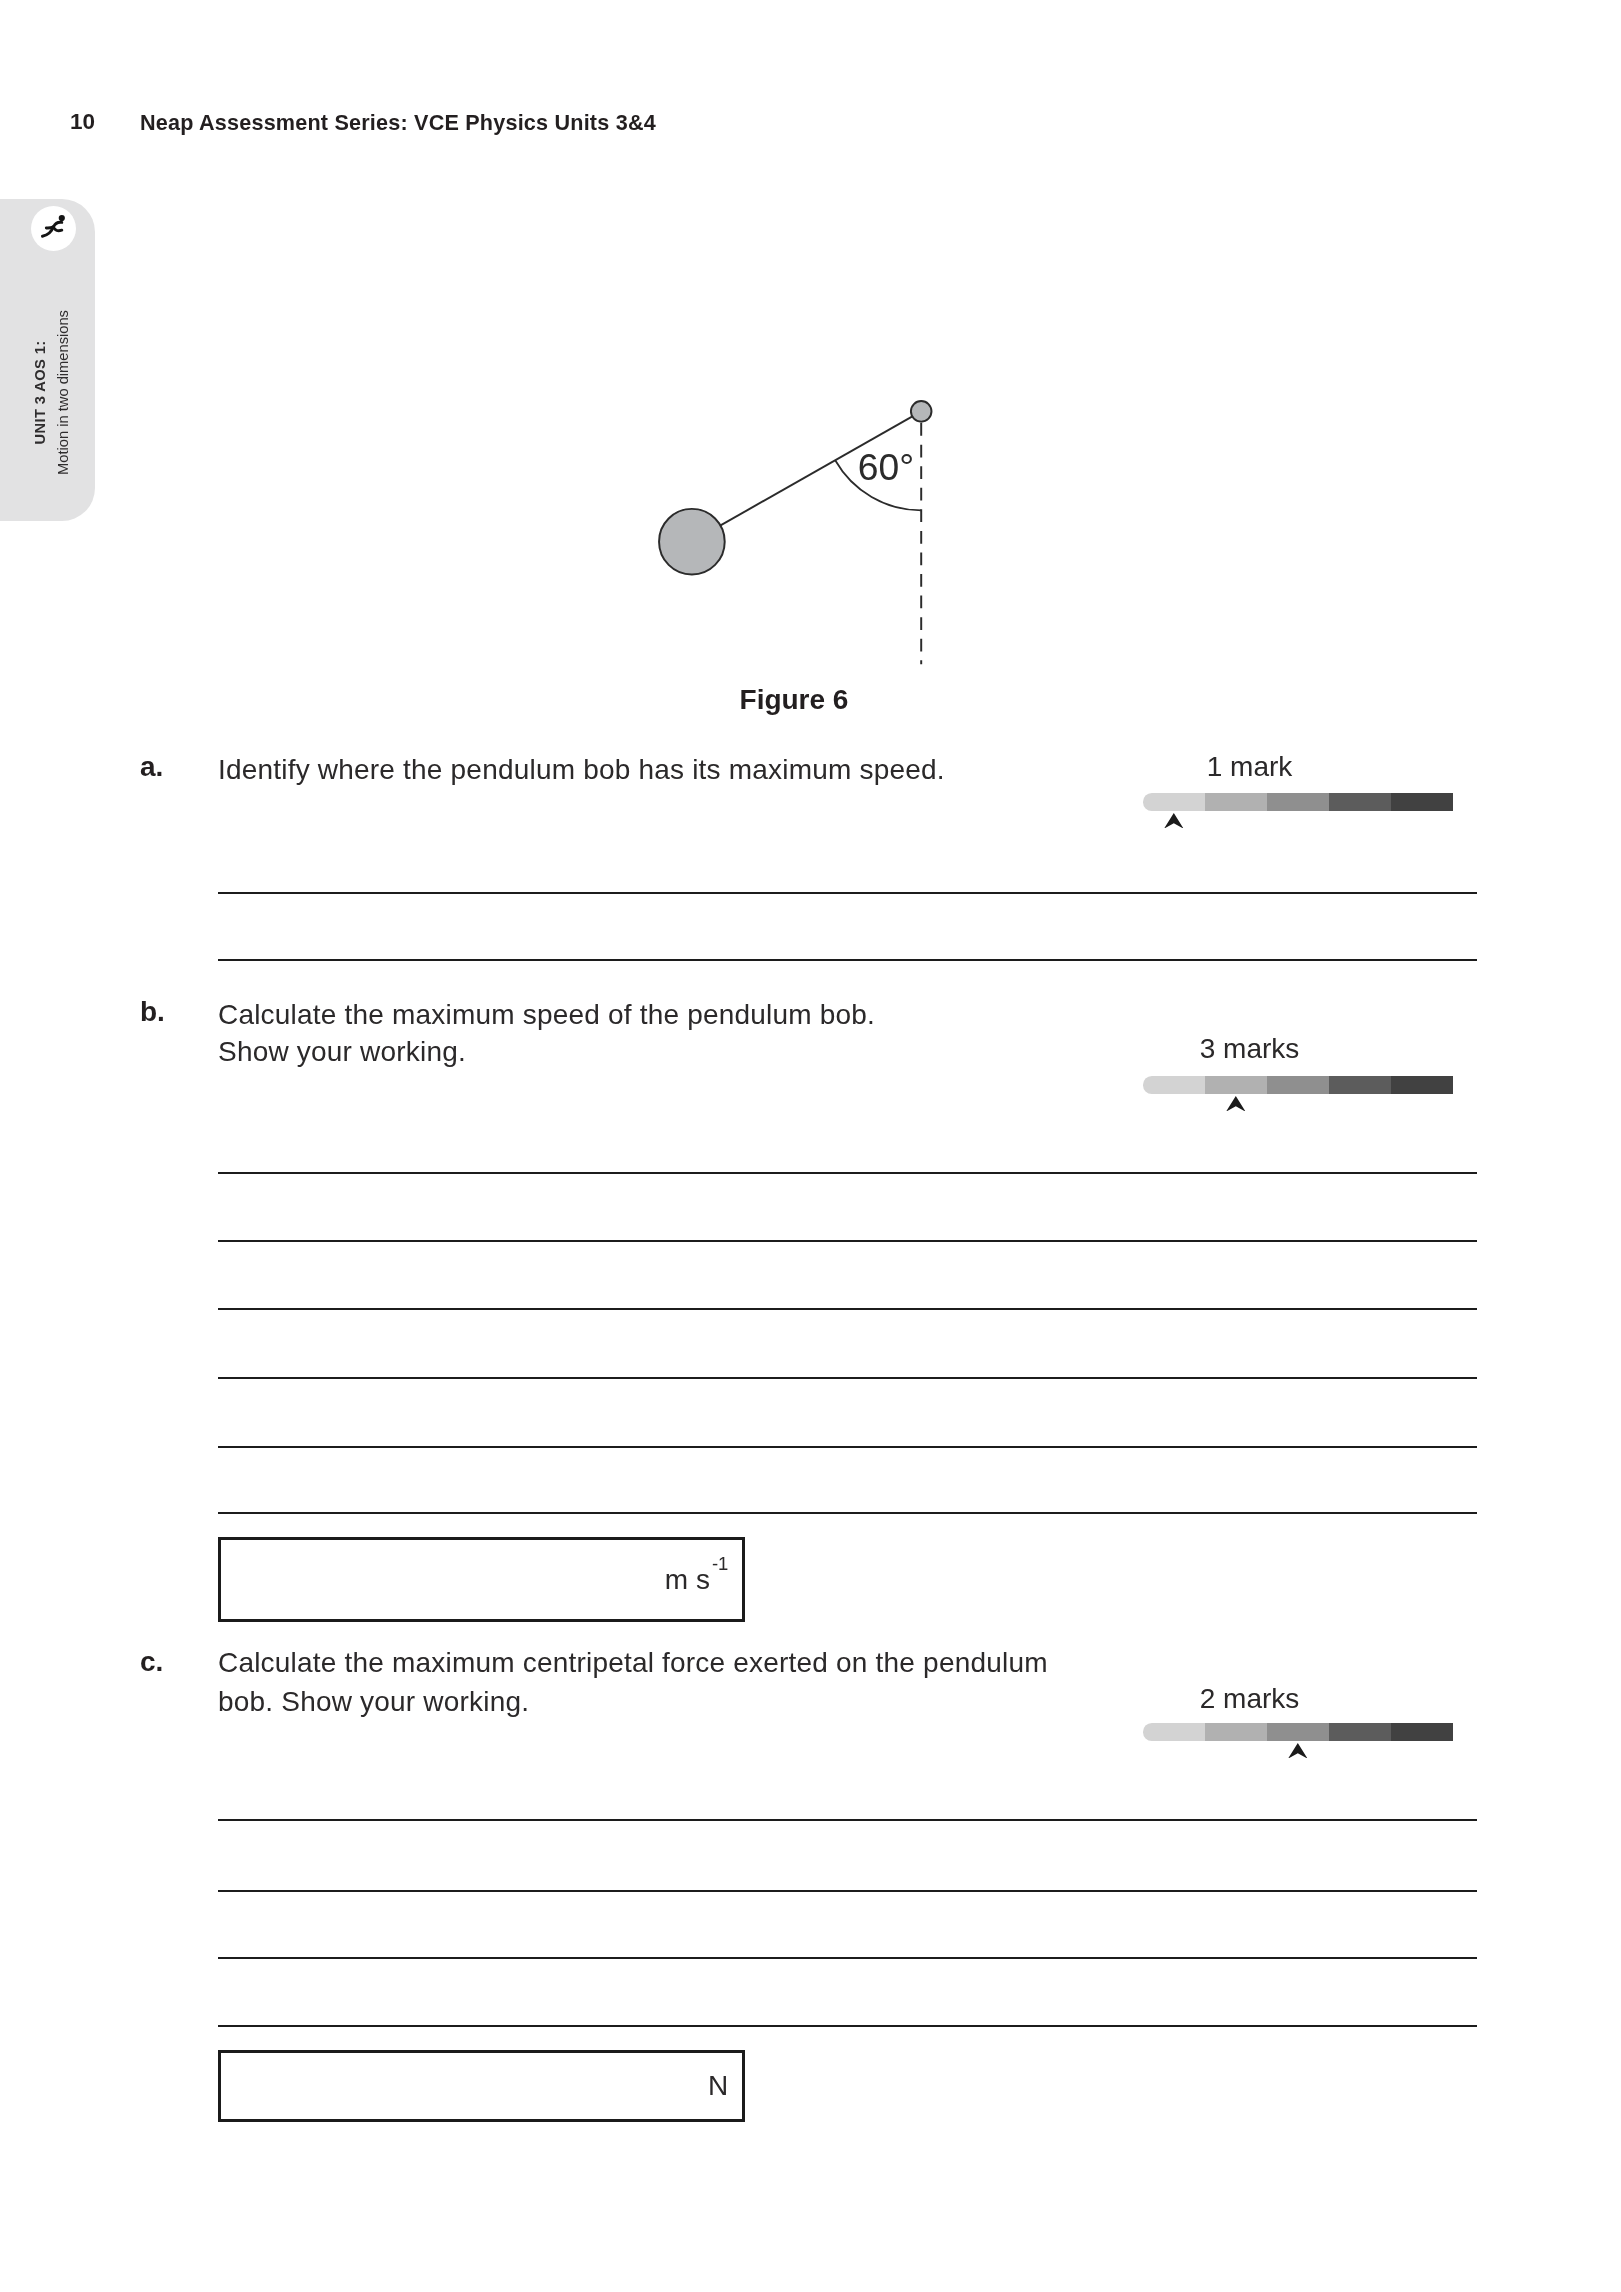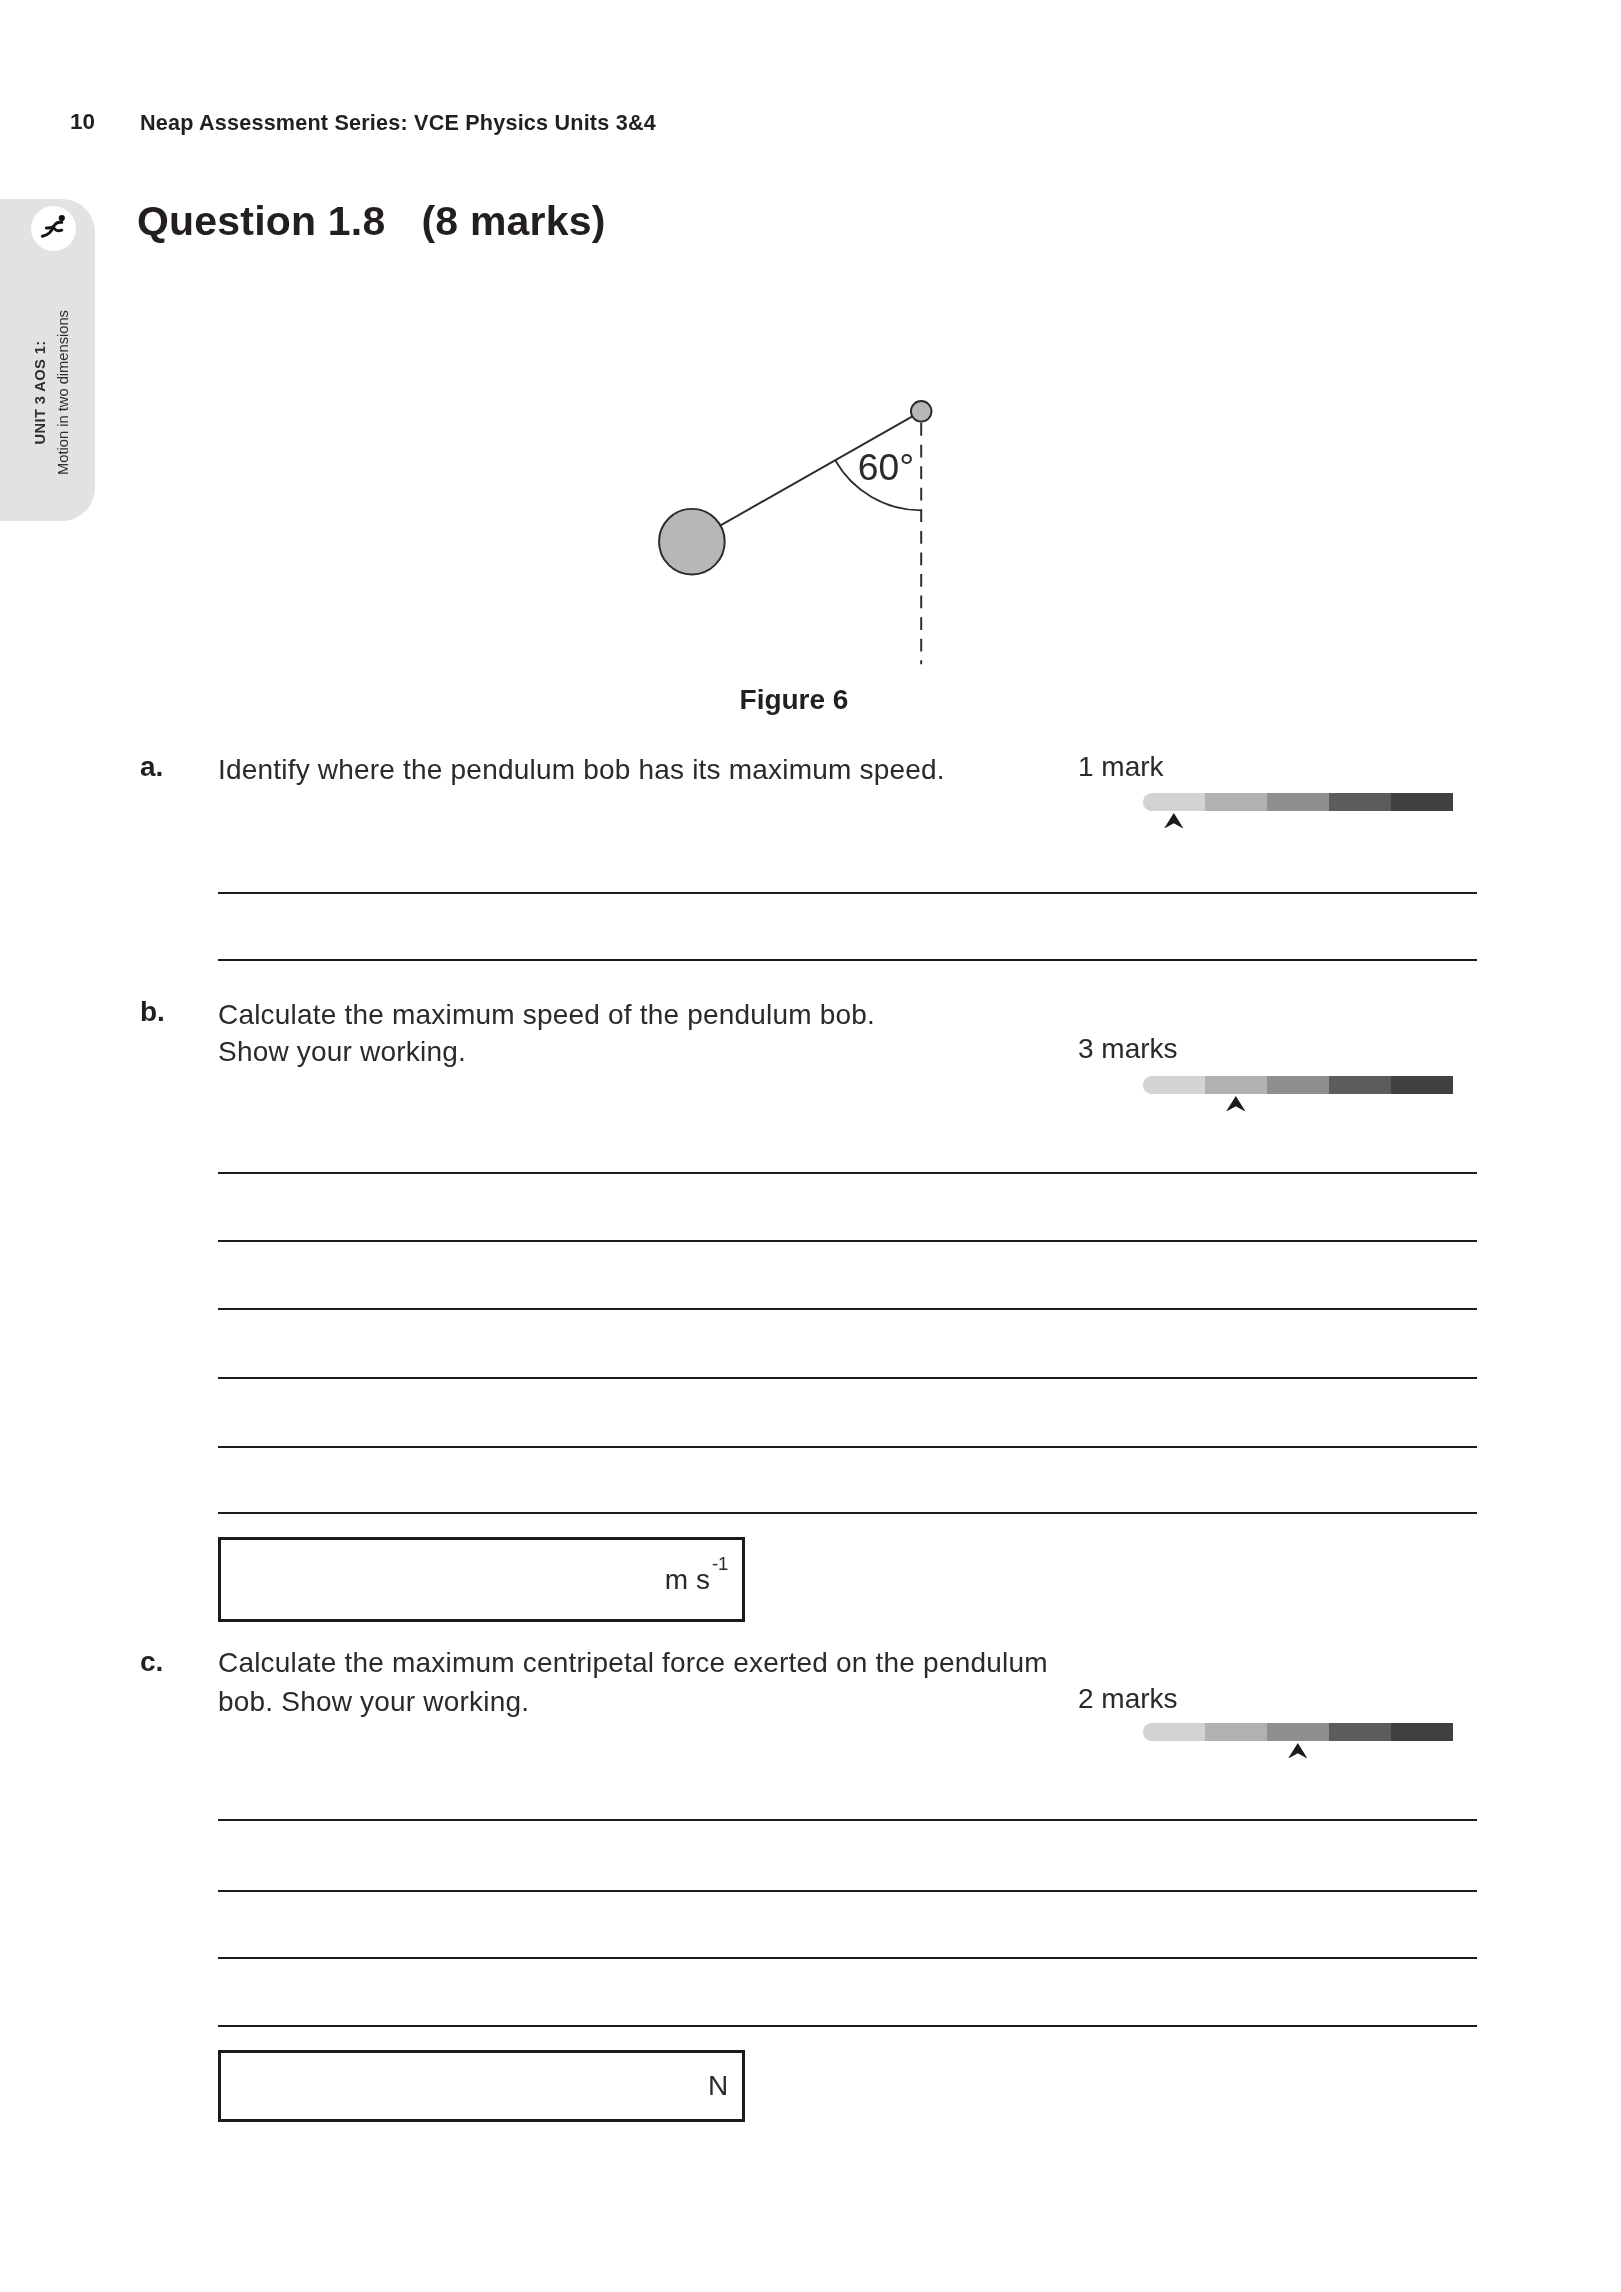--- a/index.html
+++ b/index.html
@@ -20,21 +20,21 @@
   .q-head{position:absolute;left:137px;top:198px;font-size:41px;font-weight:800;color:#231f20;letter-spacing:0.2px;}
   .q-head .gap{display:inline-block;width:36px;}
   
   .intro{position:absolute;left:137px;top:261px;font-size:28px;font-weight:300;line-height:40px;letter-spacing:0.2px;color:#2b292a;}
   
   .fig-svg{position:absolute;left:588px;top:380px;}
   .fig-caption{position:absolute;left:588px;top:684px;width:412px;text-align:center;font-size:28px;font-weight:800;color:#231f20;}
   
   .q-label{position:absolute;left:140px;font-size:28px;font-weight:800;color:#231f20;}
   .q-text{position:absolute;left:218px;font-size:28px;font-weight:300;letter-spacing:0.2px;color:#2b292a;line-height:37px;}
-  .marks{position:absolute;left:1078px;width:399px;text-align:left;font-size:28px;font-weight:300;color:#2b292a;}
+  .marks{position:absolute;left:1050px;width:399px;text-align:center;font-size:28px;font-weight:300;color:#2b292a;}
   
   .diff-bar{position:absolute;left:1143px;width:310px;height:17.6px;display:flex;}
   .diff-bar .seg{flex:1;height:17.6px;}
   .diff-bar .seg:first-child{border-radius:8.8px 0 0 8.8px;}
   .diff-bar .seg:last-child{border-radius:0 8.8px 8.8px 0;}
   .diff-marker{position:absolute;top:19.6px;}
   
   .ans-line{position:absolute;left:218px;width:1259px;height:0;border-top:2px solid #1c1c1c;}
   .unit-box{position:absolute;left:218px;width:527px;border:3.9px solid #1b1b1b;box-sizing:border-box;
             display:flex;align-items:center;justify-content:flex-end;padding-right:13.7px;
@@ -60,23 +60,20 @@
         </g>
         <circle cx="21.5" cy="4.6" r="2.8" fill="#141414"></circle>
       </svg>
     </div>
     <div class="tab-text">
       <div class="l1">UNIT 3 AOS 1:</div>
       <div class="l2">Motion in two dimensions</div>
     </div>
   </div>
 
-  <div class="q-head">
-    <span>Question 1.8</span><span class="gap"></span><span>(8 marks)</span>
-  </div>
 
 
   <svg class="fig-svg" width="490" height="294" viewBox="0 0 500 300">
     <line x1="340" y1="44" x2="340" y2="290" stroke="#2b2b2b" stroke-width="2" stroke-dasharray="13 9"></line>
     <line x1="340" y1="32" x2="106" y2="165" stroke="#2b2b2b" stroke-width="2"></line>
     <path d="M252.4 82.1 A101 101 0 0 0 340 133" fill="none" stroke="#2b2b2b" stroke-width="1.8"></path>
     <circle cx="340" cy="32" r="10.5" fill="#b5b7b9" stroke="#2b2b2b" stroke-width="2"></circle>
     <circle cx="106" cy="165" r="33.5" fill="#b5b7b9" stroke="#2b2b2b" stroke-width="2"></circle>
     <text x="304" y="102" text-anchor="middle" font-size="38" font-weight="300" fill="#2b2b2b">60°</text>
   </svg>

